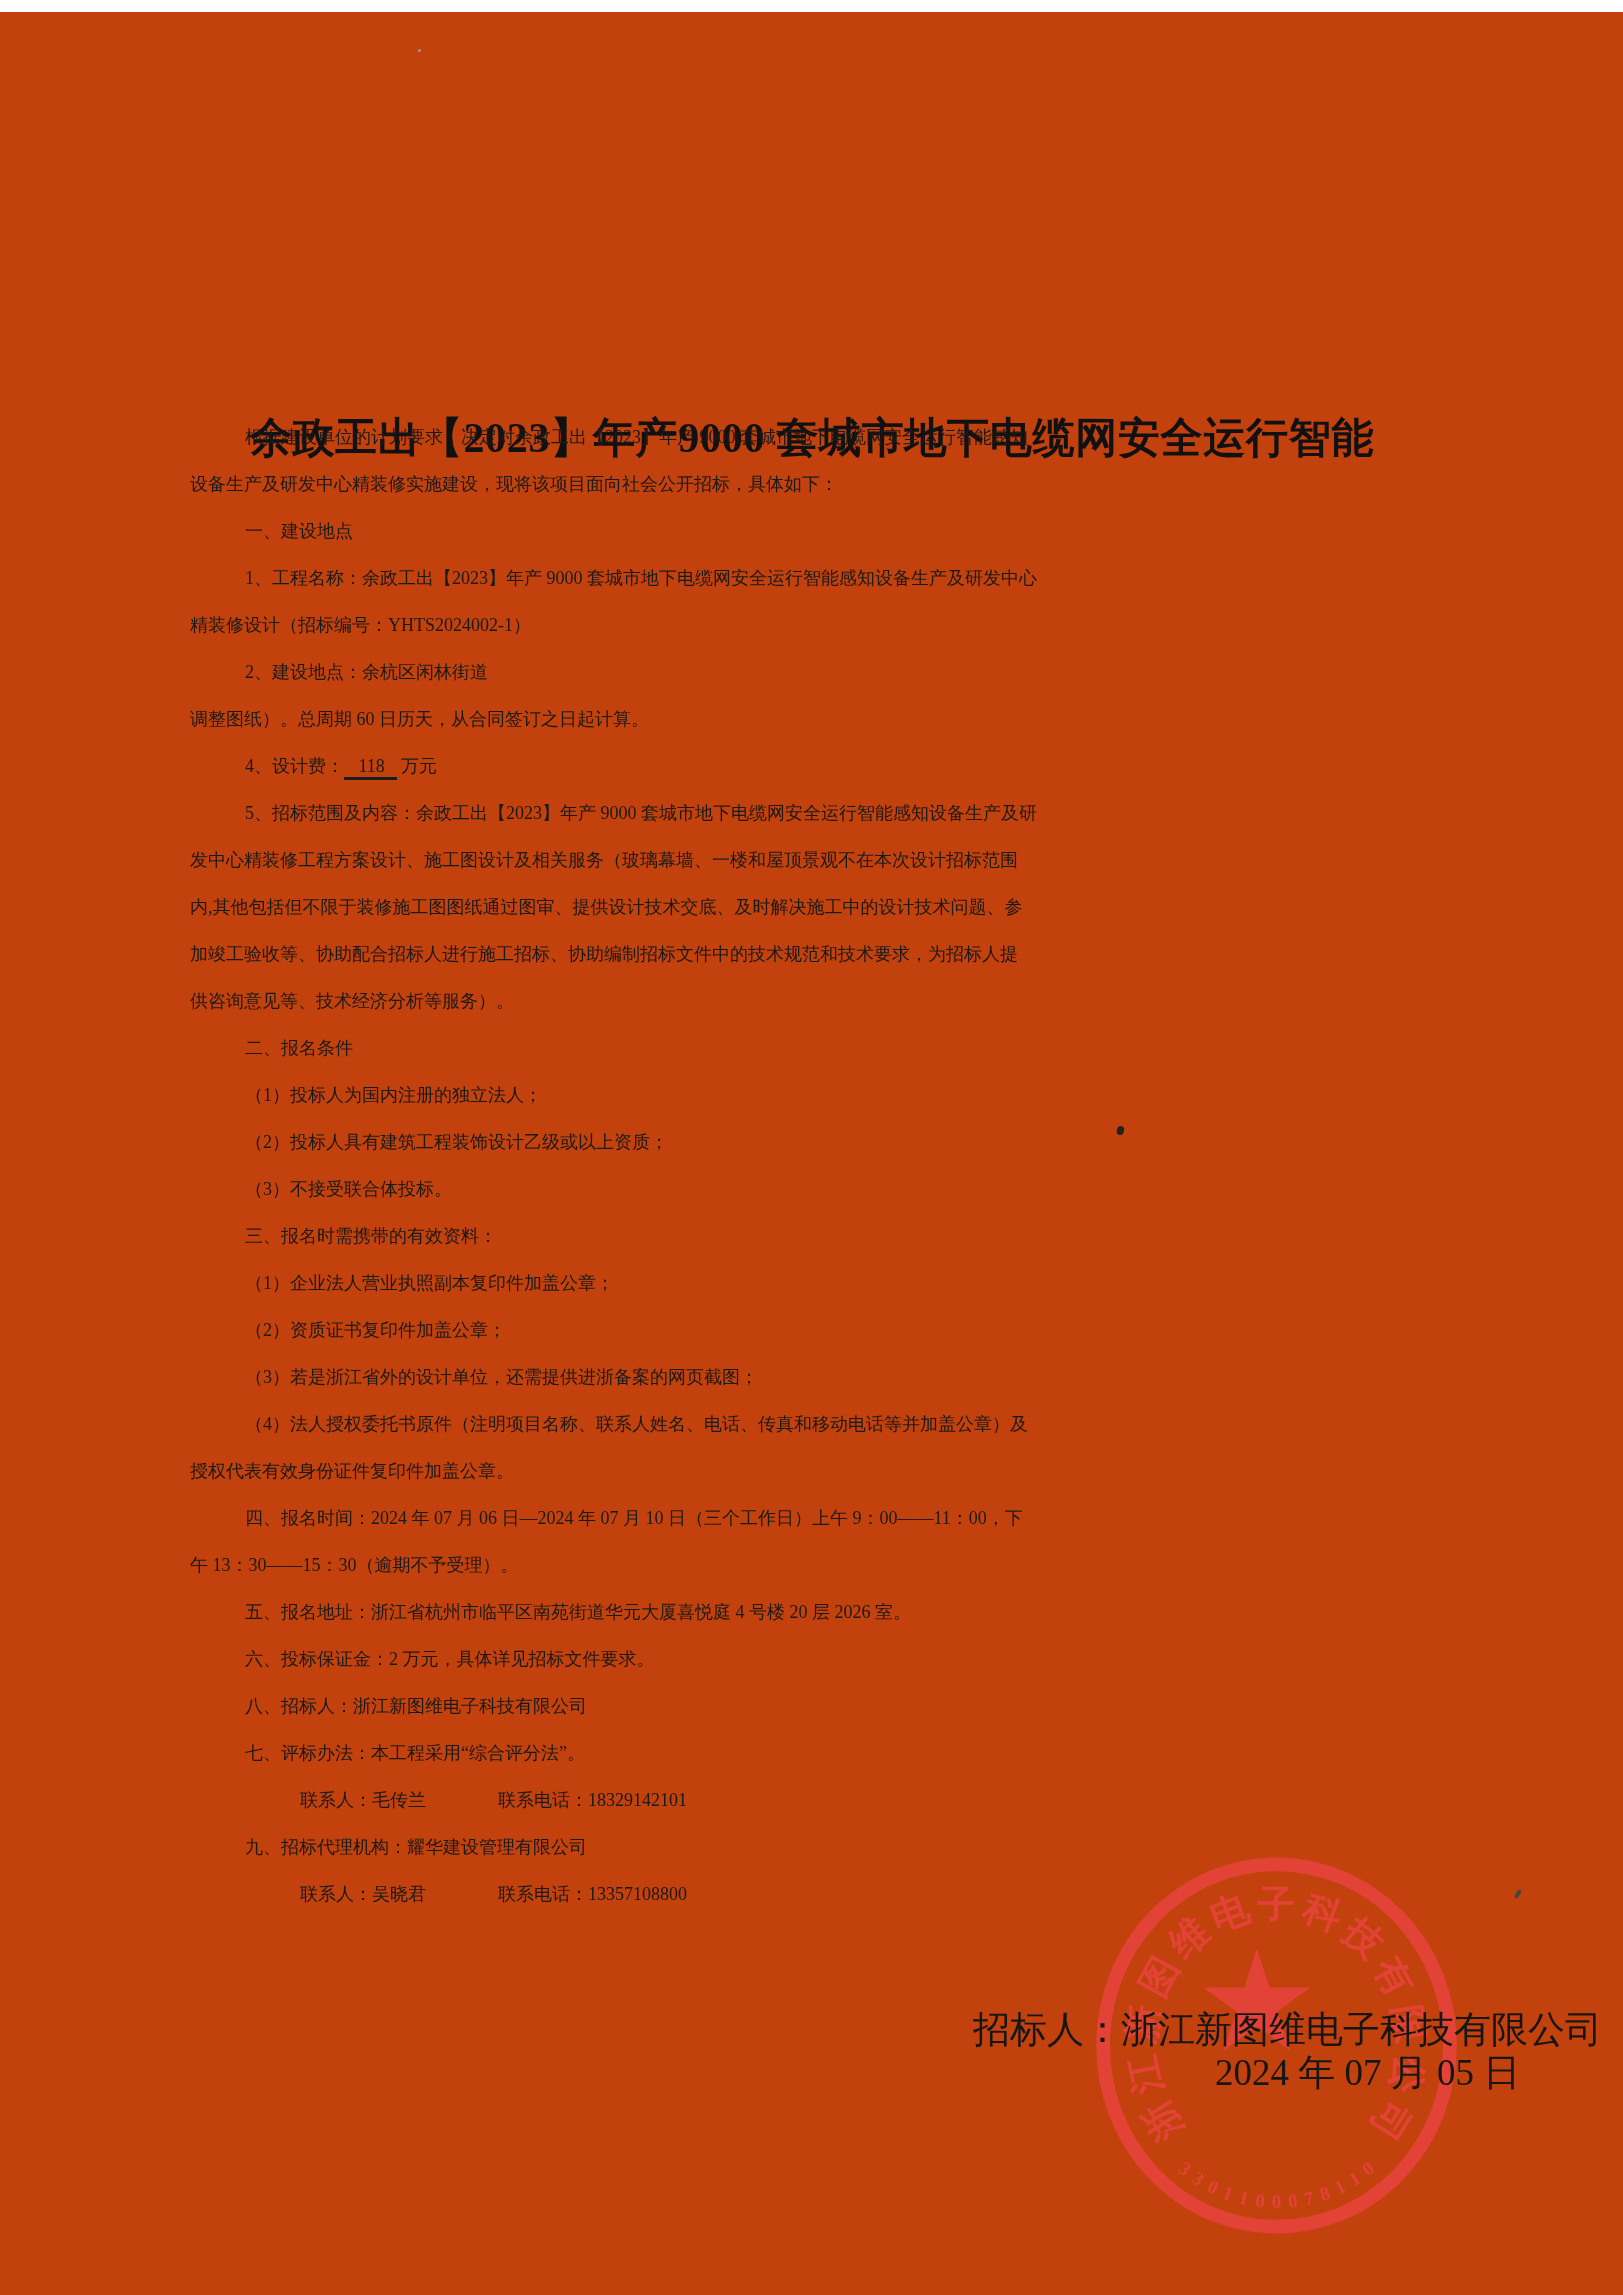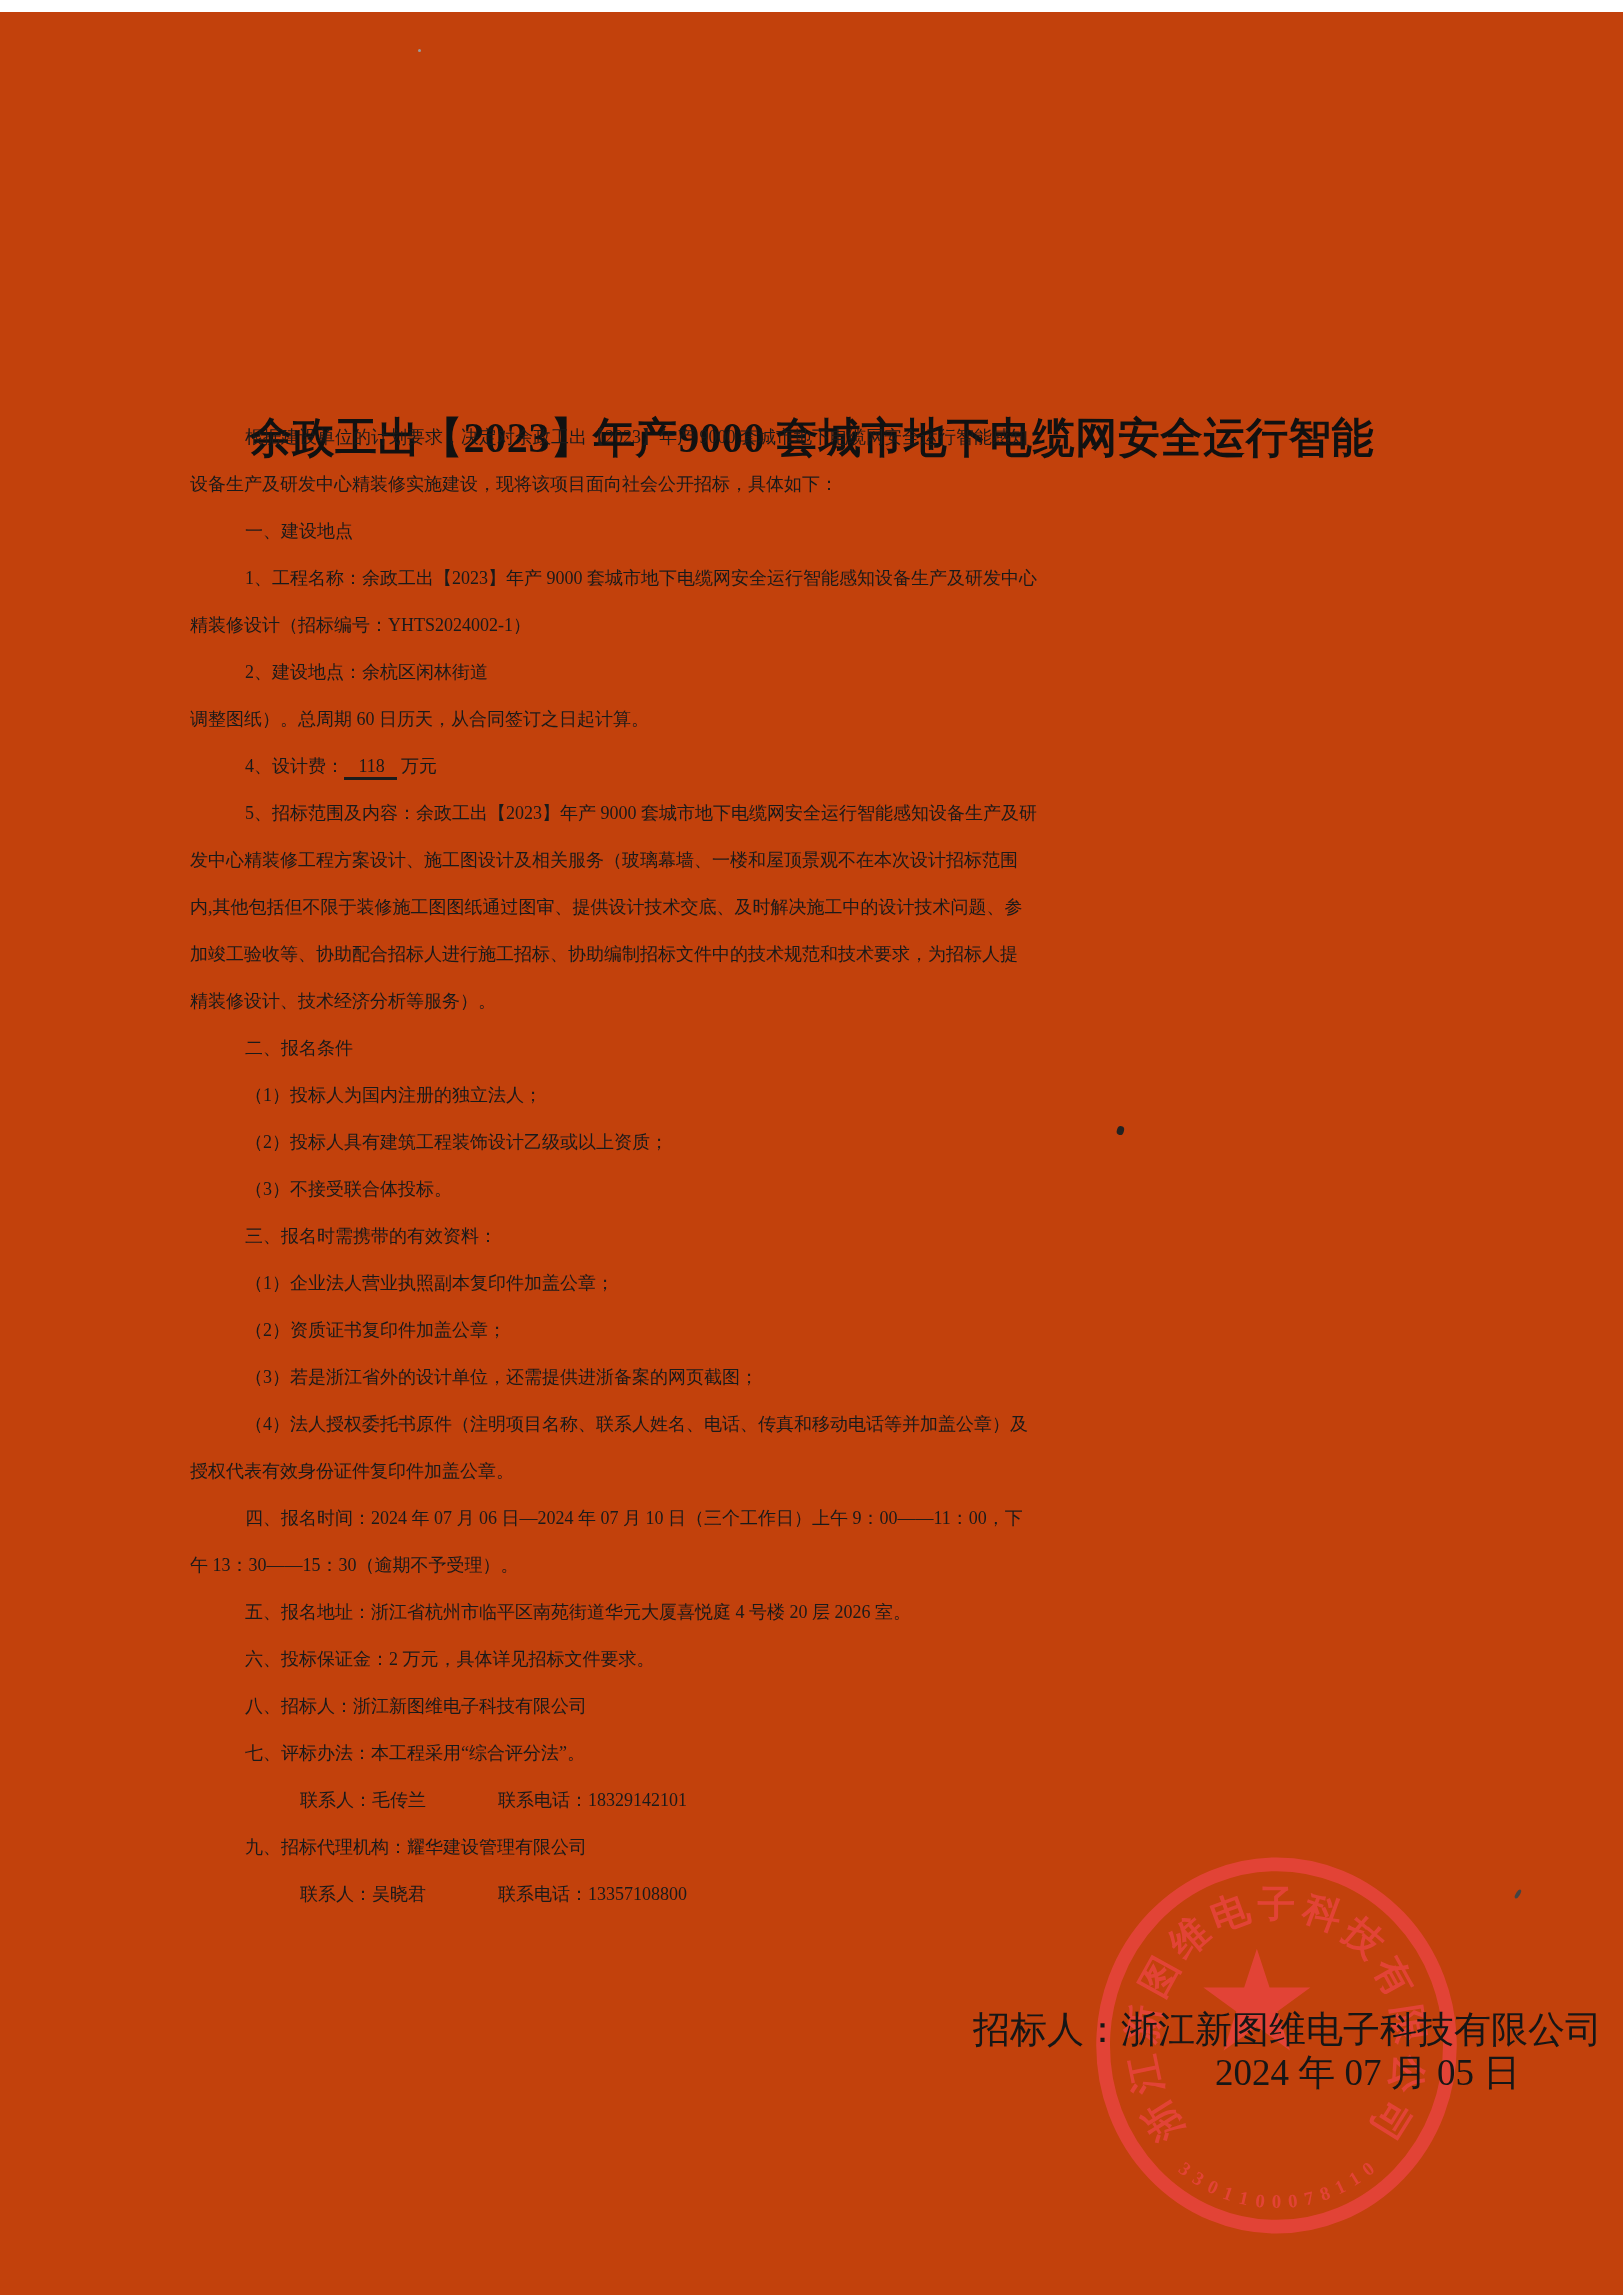--- a/index.html
+++ b/index.html
@@ -57,21 +57,21 @@
       <div class="bline ind1">一、建设地点</div>
       <div class="bline ind1">1、工程名称：余政工出【2023】年产 9000 套城市地下电缆网安全运行智能感知设备生产及研发中心</div>
       <div class="bline ind0">精装修设计（招标编号：YHTS2024002-1）</div>
       <div class="bline ind1">2、建设地点：余杭区闲林街道</div>
       <div class="bline ind0">调整图纸）。总周期 60 日历天，从合同签订之日起计算。</div>
       <div class="bline ind1"><span>4、设计费：</span><span class="ul">118</span><span> 万元</span></div>
       <div class="bline ind1">5、招标范围及内容：余政工出【2023】年产 9000 套城市地下电缆网安全运行智能感知设备生产及研</div>
       <div class="bline ind0">发中心精装修工程方案设计、施工图设计及相关服务（玻璃幕墙、一楼和屋顶景观不在本次设计招标范围</div>
       <div class="bline ind0">内,其他包括但不限于装修施工图图纸通过图审、提供设计技术交底、及时解决施工中的设计技术问题、参</div>
       <div class="bline ind0">加竣工验收等、协助配合招标人进行施工招标、协助编制招标文件中的技术规范和技术要求，为招标人提</div>
-      <div class="bline ind0">精装修设计、技术经济分析等服务）。</div>
+      <div class="bline ind0">供咨询意见等、技术经济分析等服务）。</div>
       <div class="bline ind1">二、报名条件</div>
       <div class="bline ind1">（1）投标人为国内注册的独立法人；</div>
       <div class="bline ind1">（2）投标人具有建筑工程装饰设计乙级或以上资质；</div>
       <div class="bline ind1">（3）不接受联合体投标。</div>
       <div class="bline ind1">三、报名时需携带的有效资料：</div>
       <div class="bline ind1">（1）企业法人营业执照副本复印件加盖公章；</div>
       <div class="bline ind1">（2）资质证书复印件加盖公章；</div>
       <div class="bline ind1">（3）若是浙江省外的设计单位，还需提供进浙备案的网页截图；</div>
       <div class="bline ind1">（4）法人授权委托书原件（注明项目名称、联系人姓名、电话、传真和移动电话等并加盖公章）及</div>
       <div class="bline ind0">授权代表有效身份证件复印件加盖公章。</div>

